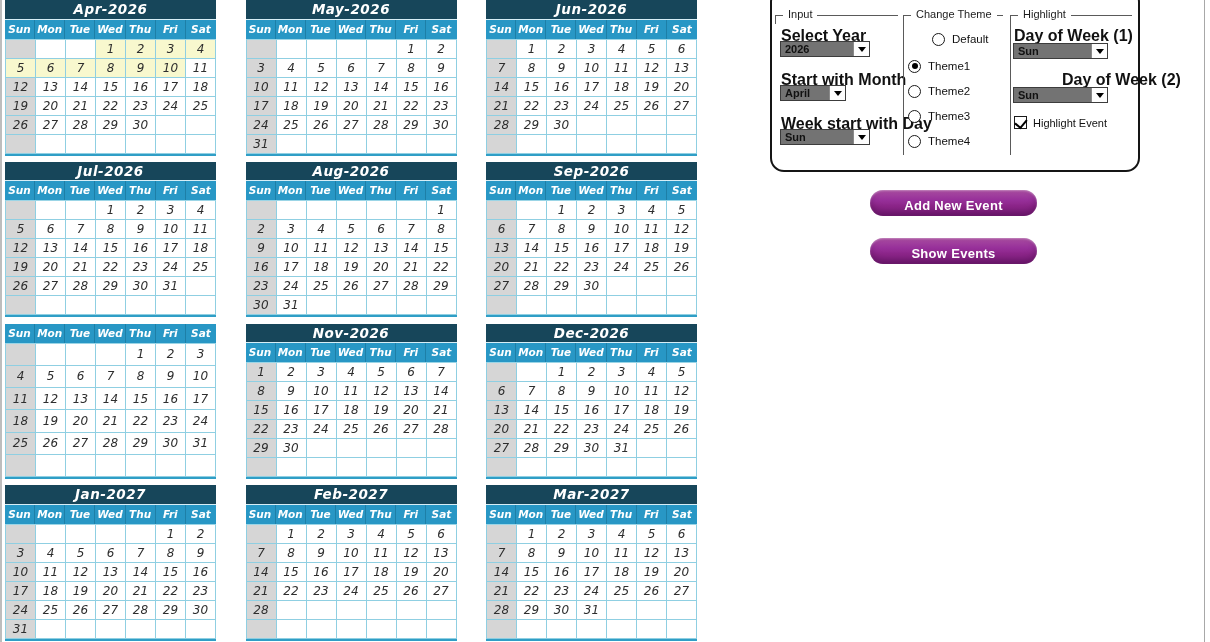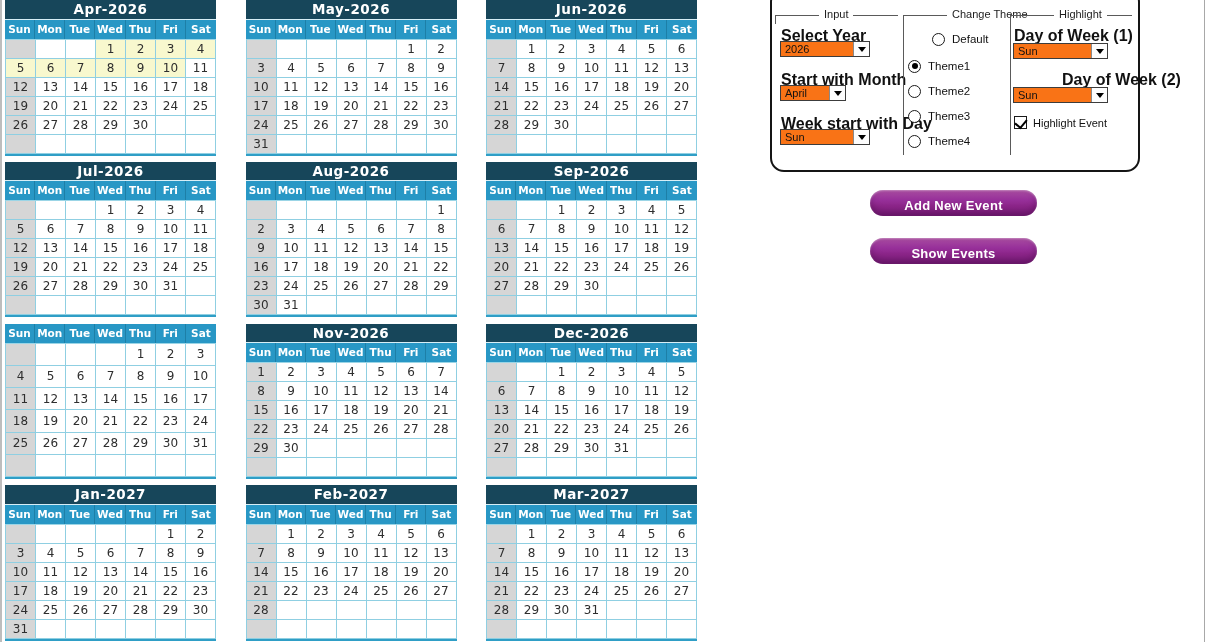--- a/index.html
+++ b/index.html
@@ -11,48 +11,48 @@
   .edge-left{position:absolute;left:0;top:0;width:2px;height:642px;background:#bdbdbd;}
   .edge-right{position:absolute;left:1204px;top:0;width:1px;height:642px;background:#a8a8a8;}
 
   
   #calendars{
     position:absolute;left:5px;top:0;
     display:grid;grid-template-columns:repeat(3,211px);
     column-gap:29.5px;grid-auto-rows:155.5px;row-gap:6.3px;
   }
   .month{display:flex;flex-direction:column;border-bottom:2.5px solid #2F9EC6;
-    font-family:"DejaVu Sans","Liberation Sans",sans-serif;}
+    font-family:"DejaVu Sans","Liberation Sans",sans-serif;font-style:italic;}
   .m-title{height:18.5px;background:#17465A;color:#fff;font-size:13.5px;font-weight:bold;
     text-align:center;line-height:19px;letter-spacing:0.5px;border-bottom:1px solid #d7eef6;}
   .m-head{height:19px;display:grid;grid-template-columns:repeat(7,1fr);background:#2897C5;}
   .m-head span{color:#fff;font-size:10.5px;font-weight:bold;text-align:center;line-height:19px;
     border-right:1px solid #1d7fa7;}
   .m-head span:last-child{border-right:none;}
   .m-grid{flex:1;display:grid;grid-template-columns:repeat(7,1fr);grid-template-rows:repeat(6,1fr);
     border-left:1px solid #8FCFE2;border-top:1px solid #9bd5e6;background:#fff;}
   .cell{border-right:1px solid #8FCFE2;border-bottom:1px solid #8FCFE2;
     font-size:12px;color:#2e2e2e;text-align:center;display:flex;align-items:center;justify-content:center;}
   .cell.sun{background:#D6D6D6;}
   .cell.event{background:#F8F8CE;}
 
   
   #panel{position:absolute;left:770px;top:-12px;width:366px;height:180px;
     border:2px solid #151515;border-radius:14px;background:#fff;}
   .group{position:absolute;box-sizing:border-box;}
   .group .legend{position:absolute;top:-8px;left:7px;background:#fff;padding:0 5px;
-    font-size:11px;color:#1c1c1c;white-space:nowrap;margin-left:36px;}
+    font-size:11px;color:#1c1c1c;white-space:nowrap;}
   #g-input{left:776px;top:15px;width:122px;height:140px;border-top:1px solid #5a5a5a;}
   #g-input::before{content:"";position:absolute;left:-1px;top:-1px;width:1px;height:9px;background:#5a5a5a;}
   #g-theme{left:903px;top:15px;width:100px;height:140px;border-top:1px solid #5a5a5a;border-left:1px solid #5a5a5a;}
   #g-highlight{left:1010px;top:15px;width:122px;height:140px;border-top:1px solid #5a5a5a;border-left:1px solid #5a5a5a;}
 
   .fld-label{position:absolute;font-size:16px;font-weight:bold;color:#111;white-space:nowrap;}
-  .combo{position:absolute;height:16px;background:#f97316;border:1px solid #3c3c3c;
-    display:flex;align-items:center;box-sizing:border-box;}
+  .combo{position:absolute;height:16px;background:#737373;border:1px solid #3c3c3c;
+    display:flex;align-items:center;box-sizing:border-box;font-weight:bold;}
   .combo-value{flex:1;font-size:11px;color:#111;padding-left:4px;line-height:14px;overflow:hidden;}
   .combo-btn{width:15px;height:100%;border-left:1px solid #8a8a8a;background:#fdfdfd;
     display:flex;align-items:center;justify-content:center;}
   .combo-btn::after{content:"";width:0;height:0;border-left:4px solid transparent;
     border-right:4px solid transparent;border-top:5px solid #000;}
 
   .radio-item{position:absolute;left:908px;display:flex;align-items:center;height:14px;}
   .radio-dot{width:13px;height:13px;border:1.4px solid #1a1a1a;border-radius:50%;background:#fff;
     box-sizing:border-box;display:flex;align-items:center;justify-content:center;}
   .radio-item.selected .radio-dot::after{content:"";width:6px;height:6px;border-radius:50%;background:#000;}

